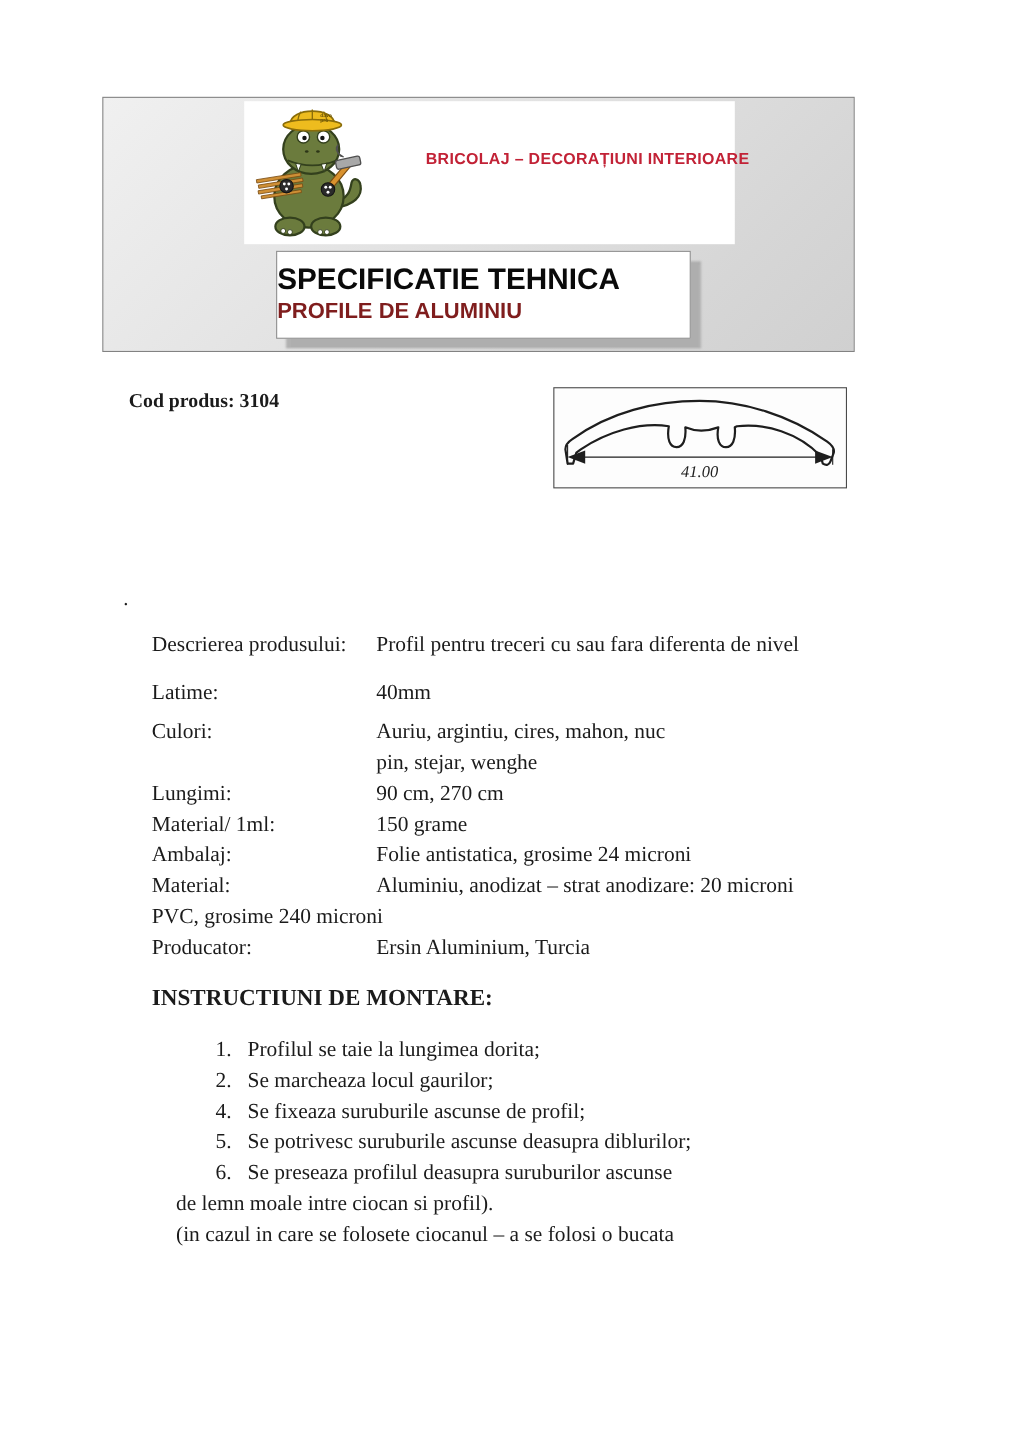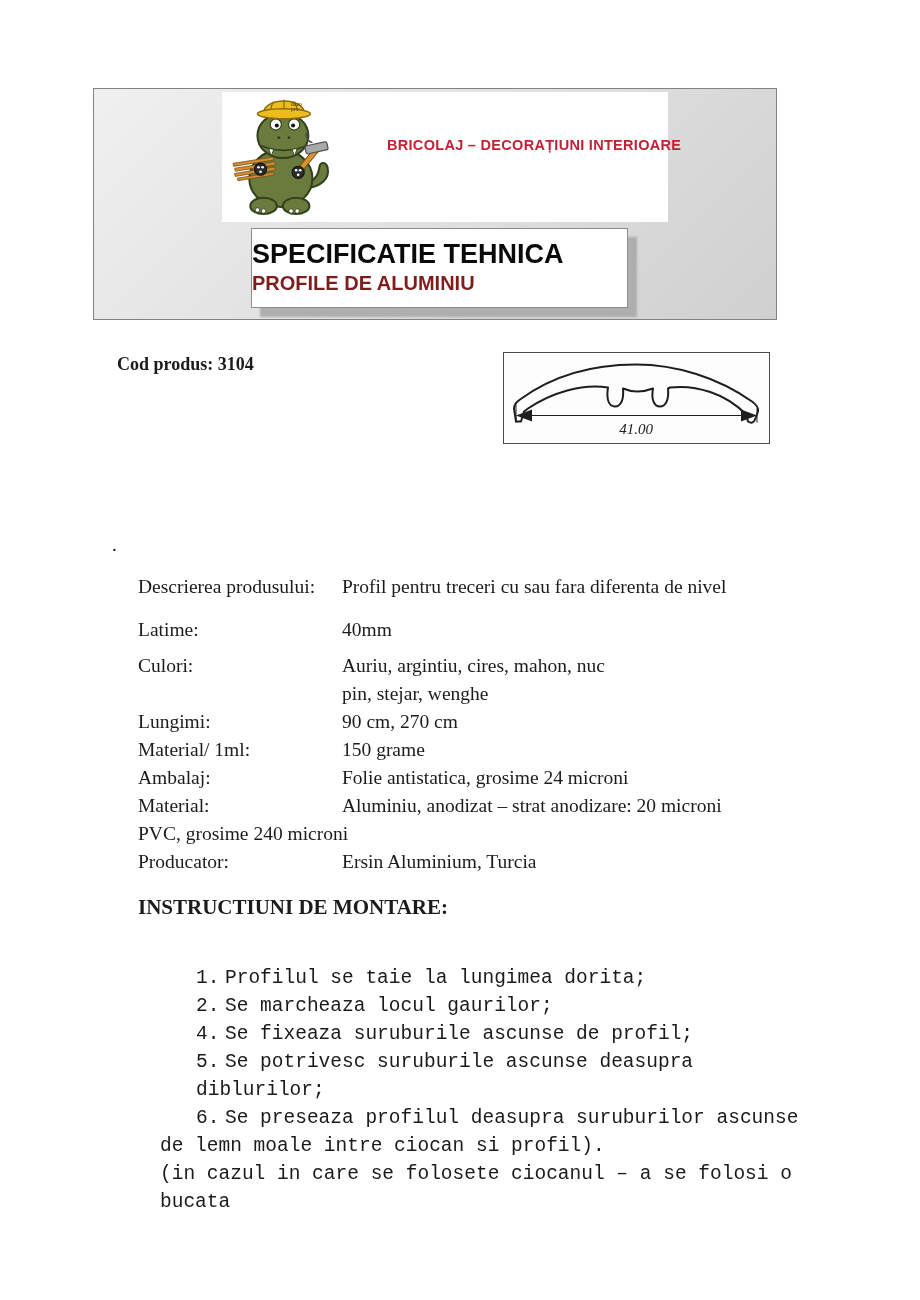--- a/index.html
+++ b/index.html
@@ -45,21 +45,21 @@
   .drawing-box svg { display:block; width:100%; height:100%; }
   .stray-dot { position:absolute; left:112px; top:534px; font-size:19px; }
   
   .body-text { position:absolute; left:138px; top:573px; width:665px; font-size:19.5px; line-height:28px; }
   .row { display:flex; }
   .row .label { width:204px; flex:none; }
   .row .value { flex:1; }
   .desc-row { margin-bottom:15px; }
   .row-gap-after { margin-bottom:8px; }
   .inst-heading { margin-top:17px; font-weight:bold; font-size:21px; }
-  .inst-list { margin-top:43px;font-family:Liberation Mono, monospace; }
+  .inst-list { margin-top:20px; }
   .inst-item { padding-left:58px; }
   .inst-item .num { display:inline-block; width:29px; }
   .note-line { padding-left:22px; }
 </style>
 </head>
 <body>
 
 <div class="page">
 
   <div class="header-band">

